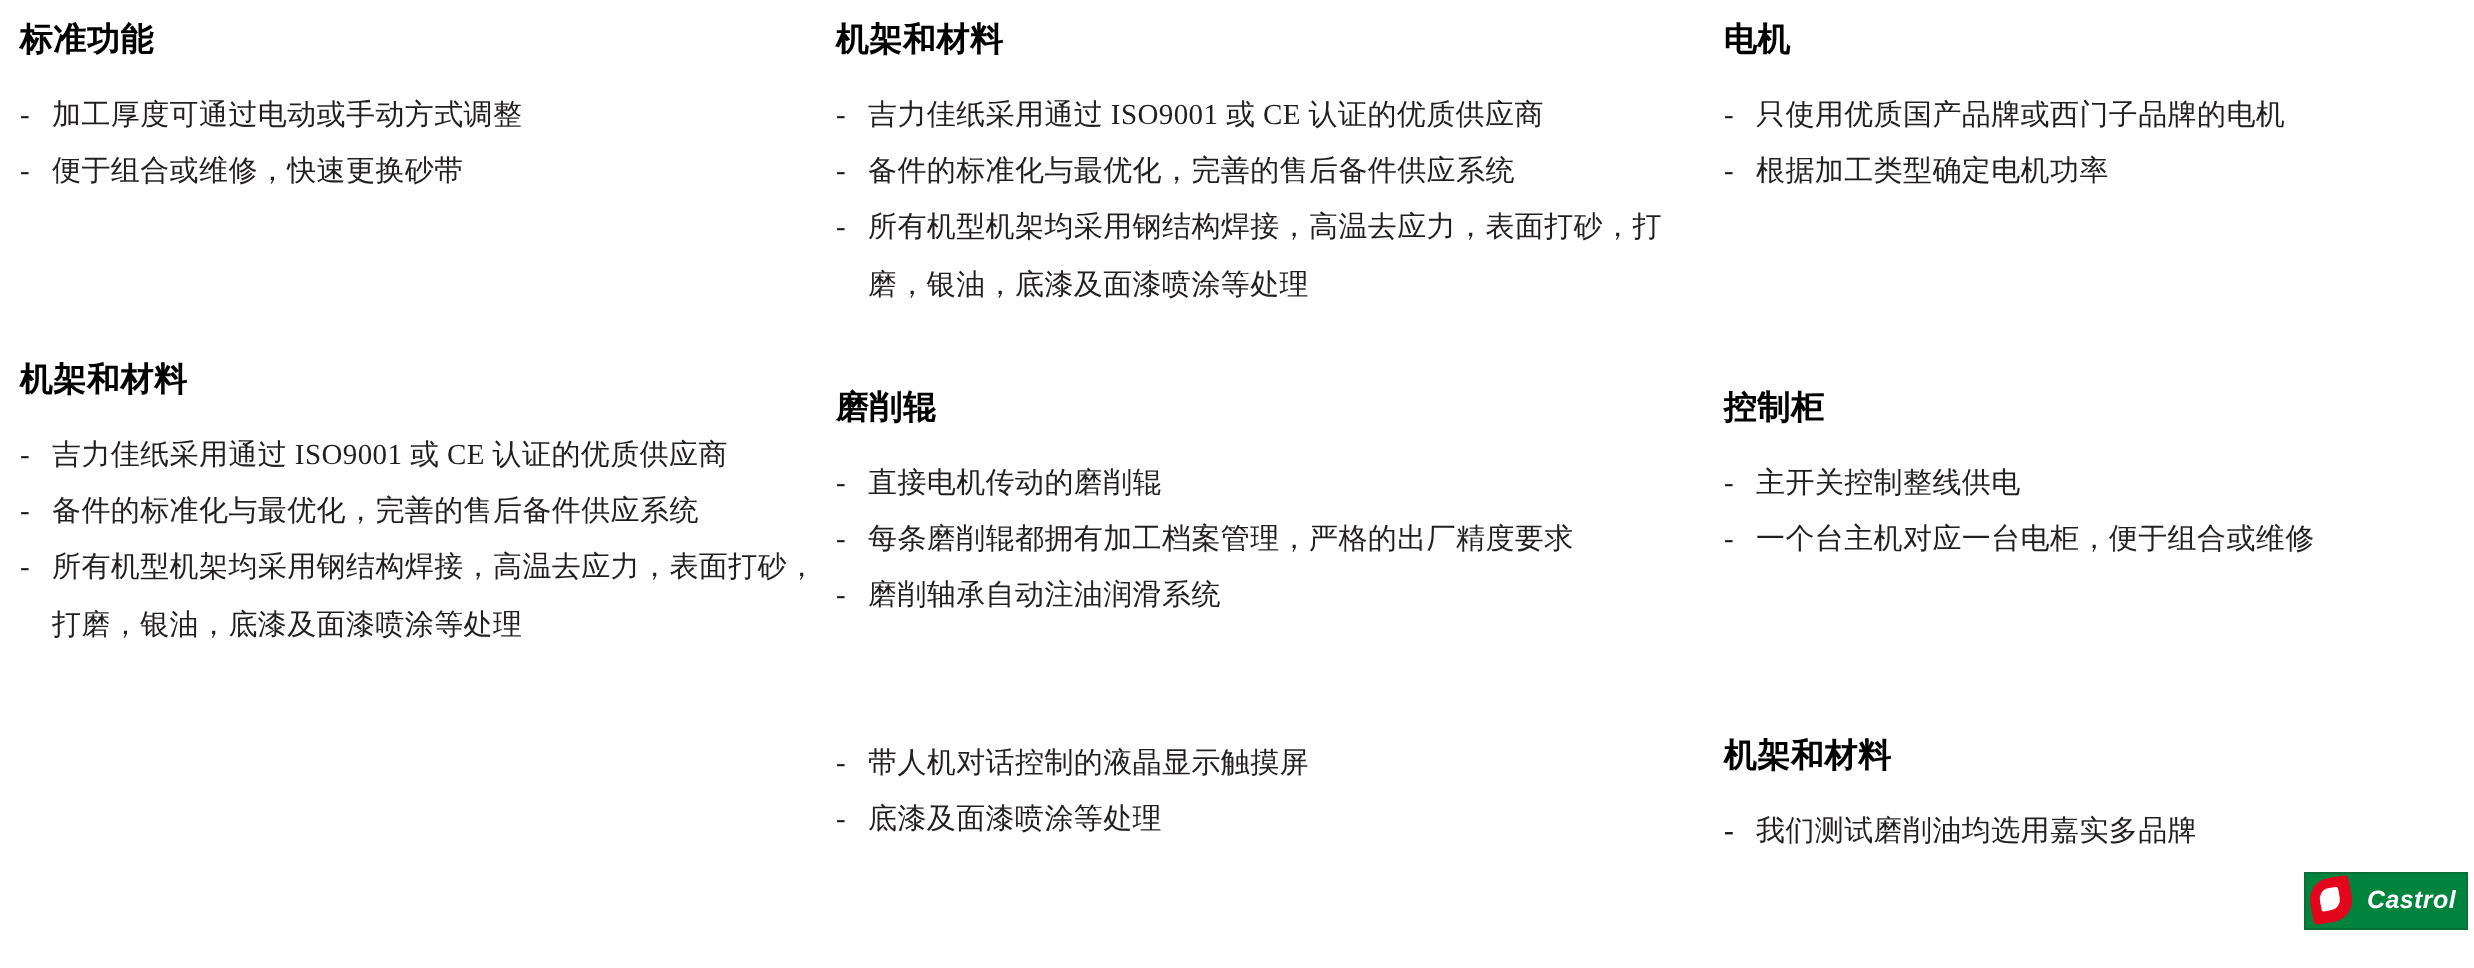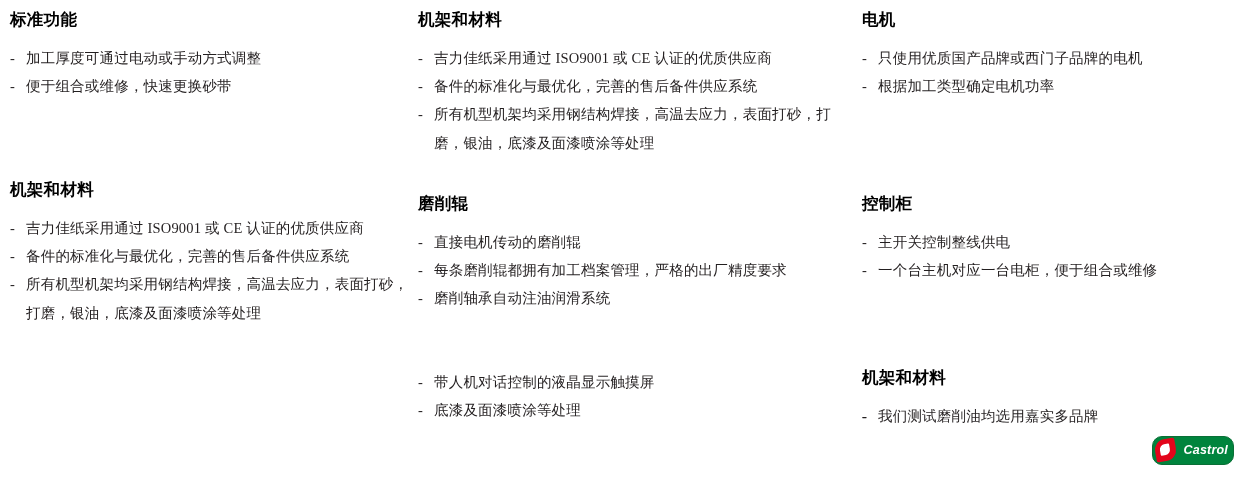--- a/index.html
+++ b/index.html
@@ -60,21 +60,21 @@
   ul.items li.wrap { line-height: 1.95; }
 
   .castrol {
     position: absolute;
     left: 1152px;
     top: 436px;
     width: 80px;
     height: 27px;
     background: #00843d;
     border: 1px solid #0a6f36;
-    border-radius: 10px;
+    border-radius: 0;
     display: flex;
     align-items: center;
     justify-content: flex-end;
     overflow: hidden;
   }
   .castrol .flame {
     position: absolute;
     left: 2px;
     top: 2px;
     width: 21px;

